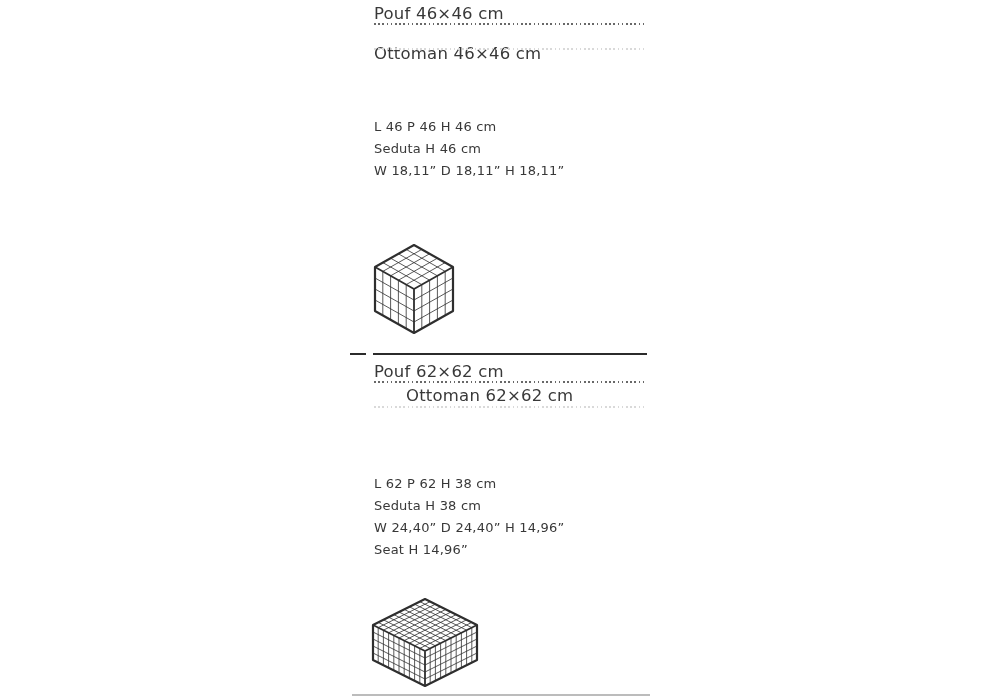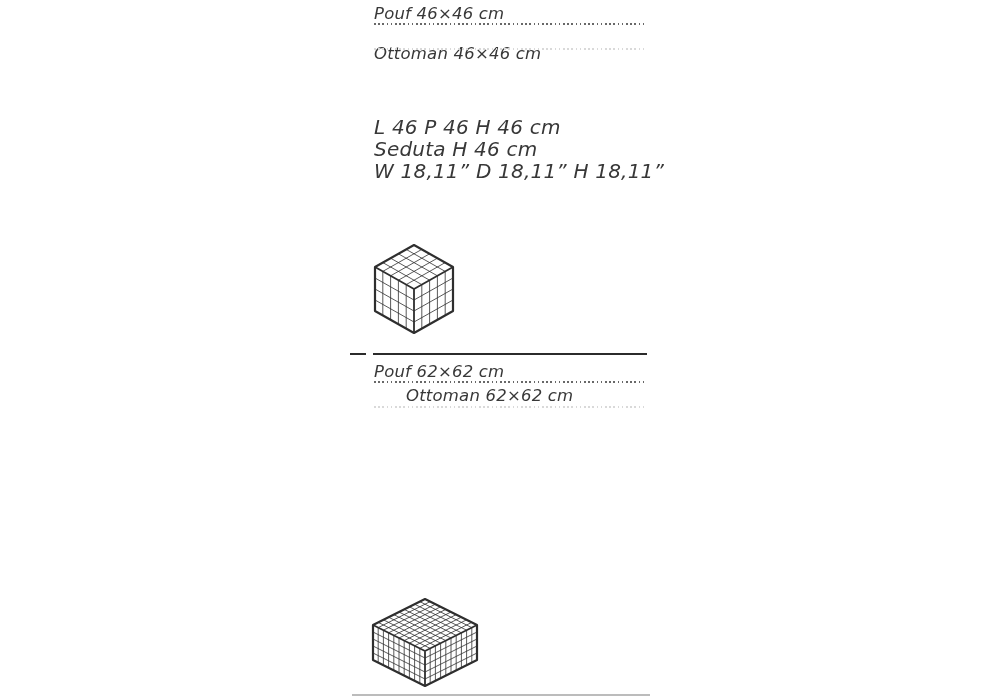--- a/index.html
+++ b/index.html
@@ -3,21 +3,20 @@
 <meta charset="utf-8">
 <style>
   html,body{margin:0;padding:0;}
   .canvas{
     position:relative;
     width:1000px;height:700px;
     background:#ffffff;
     overflow:hidden;
     font-family:"DejaVu Sans","Liberation Sans",sans-serif;
     color:#383838;
-    font-style:italic;
   }
   .txt{
     position:absolute;
     left:374px;
     font-size:16.5px;
     line-height:19px;
     letter-spacing:0.2px;
     white-space:nowrap;
     color:#383838;
   }
@@ -27,21 +26,21 @@
     width:272px;
     height:2px;
     background:repeating-linear-gradient(90deg,#686868 0 1.6px,transparent 1.6px 4.2px);
   }
   .dotted.faint{
     background:repeating-linear-gradient(90deg,#d9d9d9 0 1.6px,transparent 1.6px 4.2px);
   }
   .specs{
     position:absolute;
     left:374px;
-    font-size:20px;
+    font-size:13px;
     line-height:22px;
     letter-spacing:0.2px;
     white-space:nowrap;
   }
   .divider-seg{
     position:absolute;
     height:2.4px;
     background:#2b2b2b;
   }
   .bottom-rule{
@@ -81,20 +80,26 @@
   <div class="divider-seg" style="left:373px;top:353px;width:274px;"></div>
 
   <div class="txt" style="top:362px;text-align:right;">Pouf 62×62 cm</div>
 
   <div class="dotted" style="top:381px;"></div>
 
   <div class="txt" style="top:386px;margin-left:32px;">Ottoman 62×62 cm</div>
 
   <div class="dotted faint" style="top:406px;"></div>
 
+  <div class="specs" style="top:473px;">
+    <div>L 62 P 62 H 38 cm</div>
+    <div>Seduta H 38 cm</div>
+    <div>W 24,40” D 24,40” H 14,96”</div>
+    <div>Seat H 14,96”</div>
+  </div>
 
   <svg class="drawing" style="left:371px;top:597px;" viewBox="-2 -2 108 91" width="108" height="91">
       <path d="M46.80 2.60L98.80 28.60M57.20 2.60L5.20 28.60M5.20 28.60L5.20 63.60M57.20 49.40L57.20 84.40M41.60 5.20L93.60 31.20M62.40 5.20L10.40 31.20M10.40 31.20L10.40 66.20M62.40 46.80L62.40 81.80M36.40 7.80L88.40 33.80M67.60 7.80L15.60 33.80M15.60 33.80L15.60 68.80M67.60 44.20L67.60 79.20M31.20 10.40L83.20 36.40M72.80 10.40L20.80 36.40M20.80 36.40L20.80 71.40M72.80 41.60L72.80 76.60M26.00 13.00L78.00 39.00M78.00 13.00L26.00 39.00M26.00 39.00L26.00 74.00M78.00 39.00L78.00 74.00M20.80 15.60L72.80 41.60M83.20 15.60L31.20 41.60M31.20 41.60L31.20 76.60M83.20 36.40L83.20 71.40M15.60 18.20L67.60 44.20M88.40 18.20L36.40 44.20M36.40 44.20L36.40 79.20M88.40 33.80L88.40 68.80M10.40 20.80L62.40 46.80M93.60 20.80L41.60 46.80M41.60 46.80L41.60 81.80M93.60 31.20L93.60 66.20M5.20 23.40L57.20 49.40M98.80 23.40L46.80 49.40M46.80 49.40L46.80 84.40M98.80 28.60L98.80 63.60M0.00 33.00L52.00 59.00M52.00 59.00L104.00 33.00M0.00 40.00L52.00 66.00M52.00 66.00L104.00 40.00M0.00 47.00L52.00 73.00M52.00 73.00L104.00 47.00M0.00 54.00L52.00 80.00M52.00 80.00L104.00 54.00" fill="none" stroke="#2e2e2e" stroke-width="0.8"></path>
       <path d="M0.00 26.00L52.00 52.00M52.00 52.00L104.00 26.00M52.00 52.00L52.00 87.00" fill="none" stroke="#2e2e2e" stroke-width="1.8" stroke-linejoin="round"></path>
       <path d="M52 0L104 26L104 61L52 87L0 61L0 26Z" fill="none" stroke="#2e2e2e" stroke-width="2.2" stroke-linejoin="round"></path>
     </svg>
 
   <div class="bottom-rule"></div>
 
 </div>

